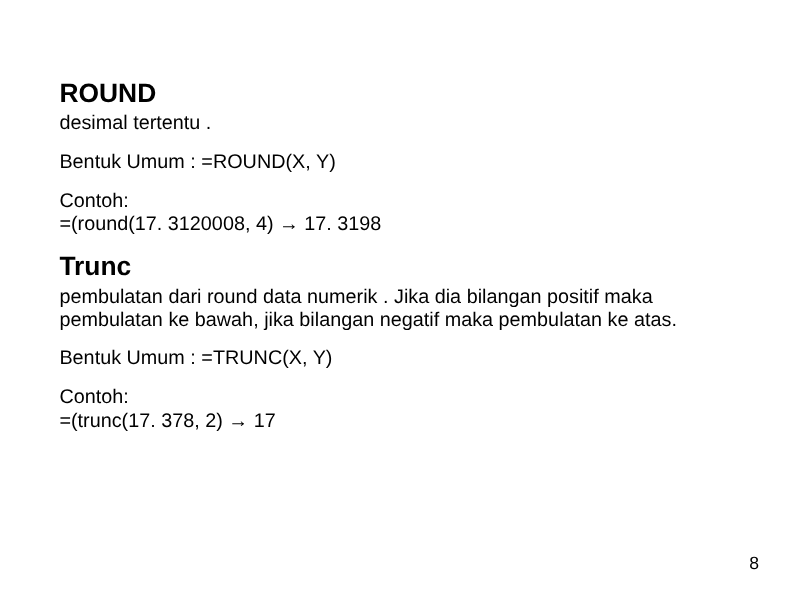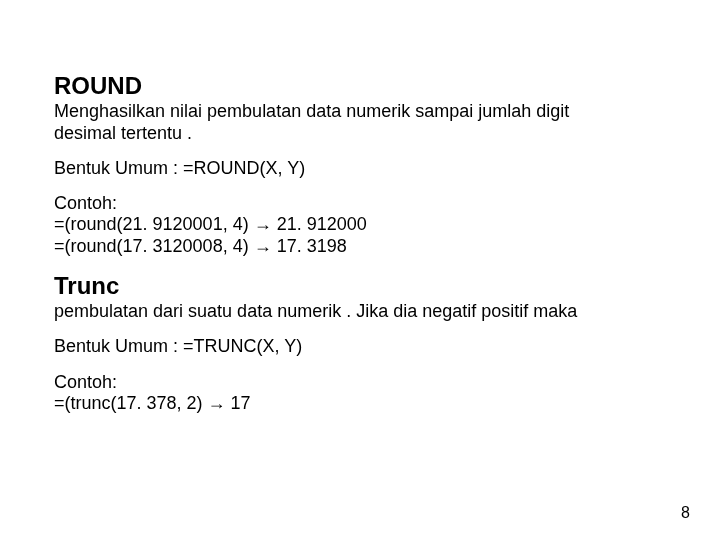--- a/index.html
+++ b/index.html
@@ -37,35 +37,34 @@
     right: 30px;
     bottom: 18px;
     font-size: 16px;
   }
 </style>
 </head>
 <body>
 
 <div class="heading-round">ROUND</div>
 <div class="body-text block">
-  <div>Menghasilkan nilai pembulatan data numerik sampai jumlah digit</div>
   <div>desimal tertentu .</div>
 </div>
 
 <div class="body-text block">Bentuk Umum : =ROUND(X, Y)</div>
 
 <div class="body-text block-tight">
   <div>Contoh:</div>
-  <div class="arrow">=(round(21. 9120001, 4)  →  21. 912000</div>
   <div class="arrow">=(round(17. 3120008, 4)  →  17. 3198</div>
 </div>
 
 <div class="heading-trunc">Trunc</div>
 <div class="body-text block">
-  <div>pembulatan dari suatu data numerik . Jika dia negatif positif maka</div>
+  <div>pembulatan dari round data numerik . Jika dia bilangan positif maka</div>
+  <div>pembulatan ke bawah, jika bilangan negatif maka pembulatan ke atas.</div>
 </div>
 
 <div class="body-text block">Bentuk Umum : =TRUNC(X, Y)</div>
 
 <div class="body-text">
   <div>Contoh:</div>
   <div class="arrow">=(trunc(17. 378, 2)     →  17</div>
 </div>
 
 <div class="page-num">8</div>

